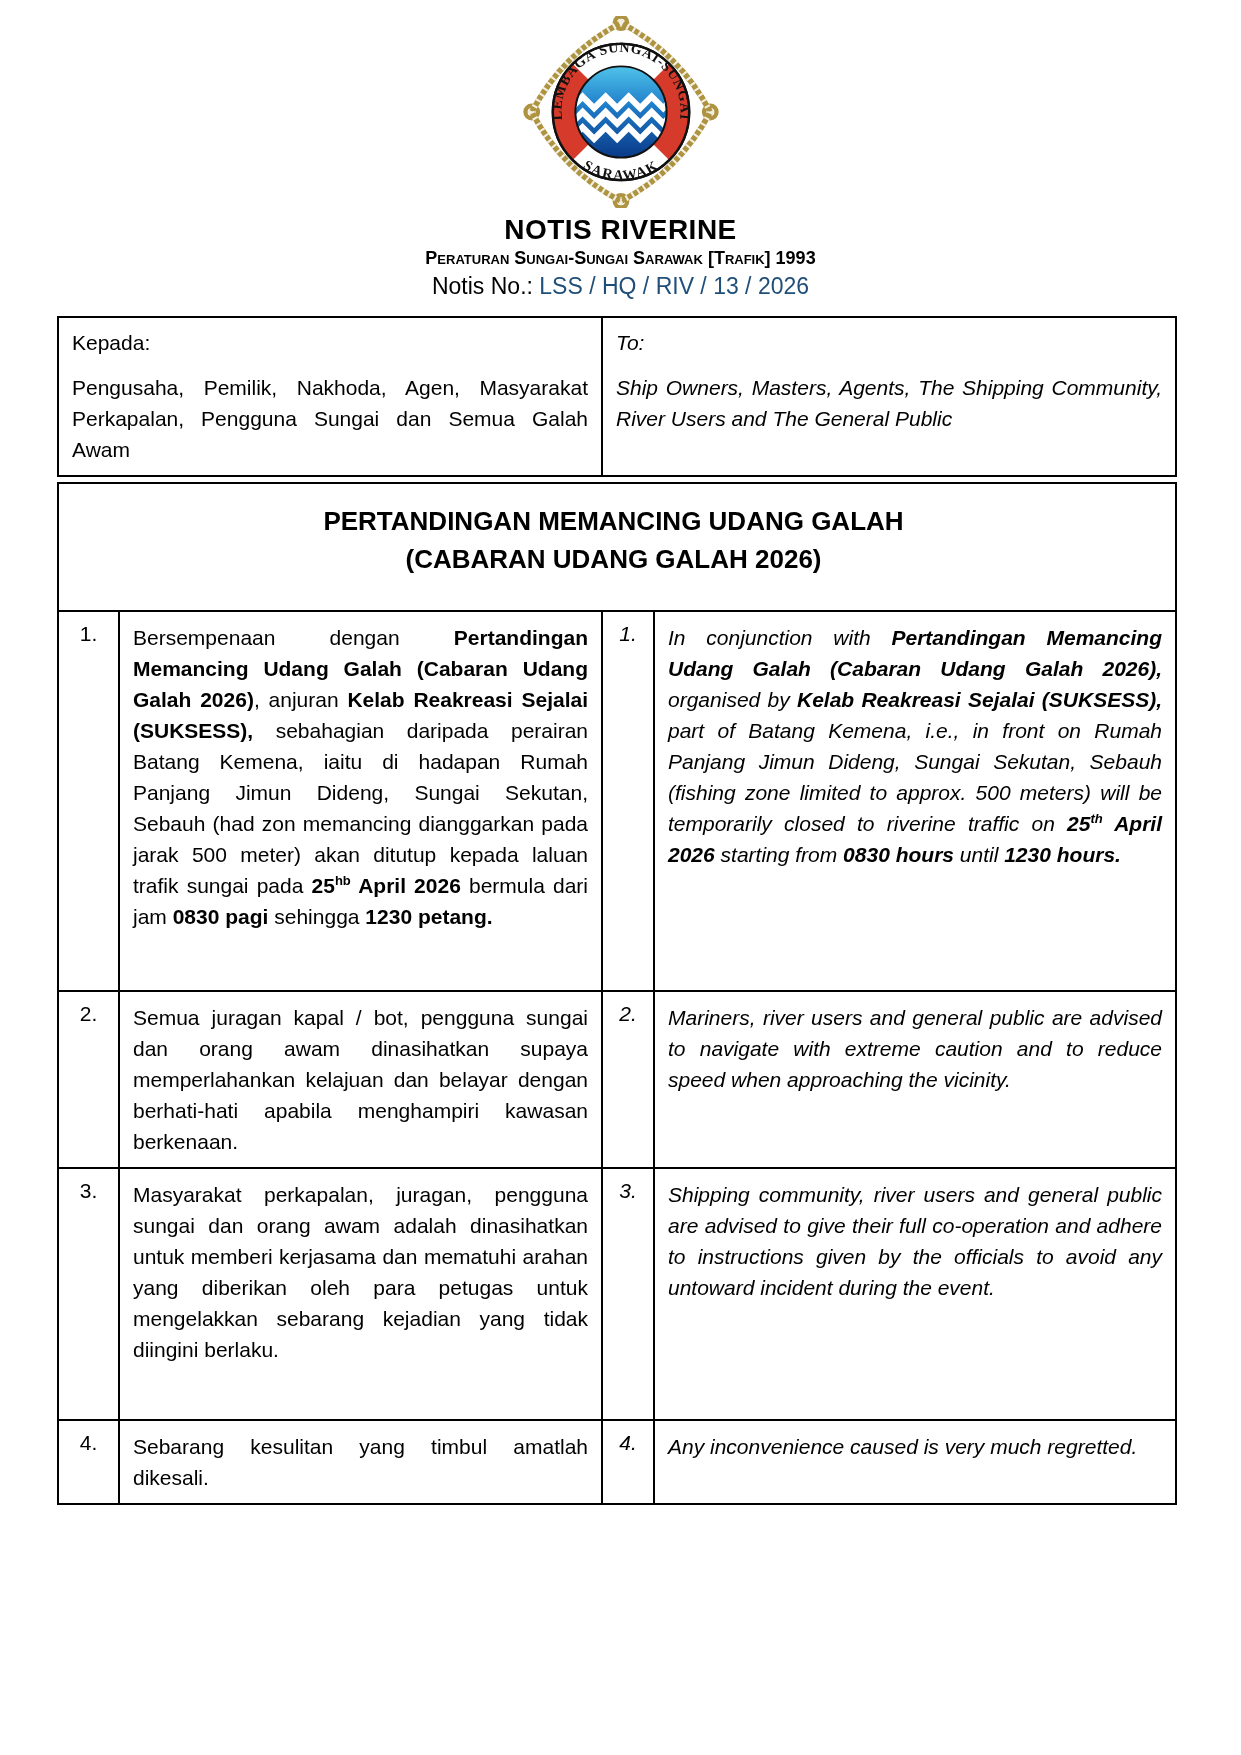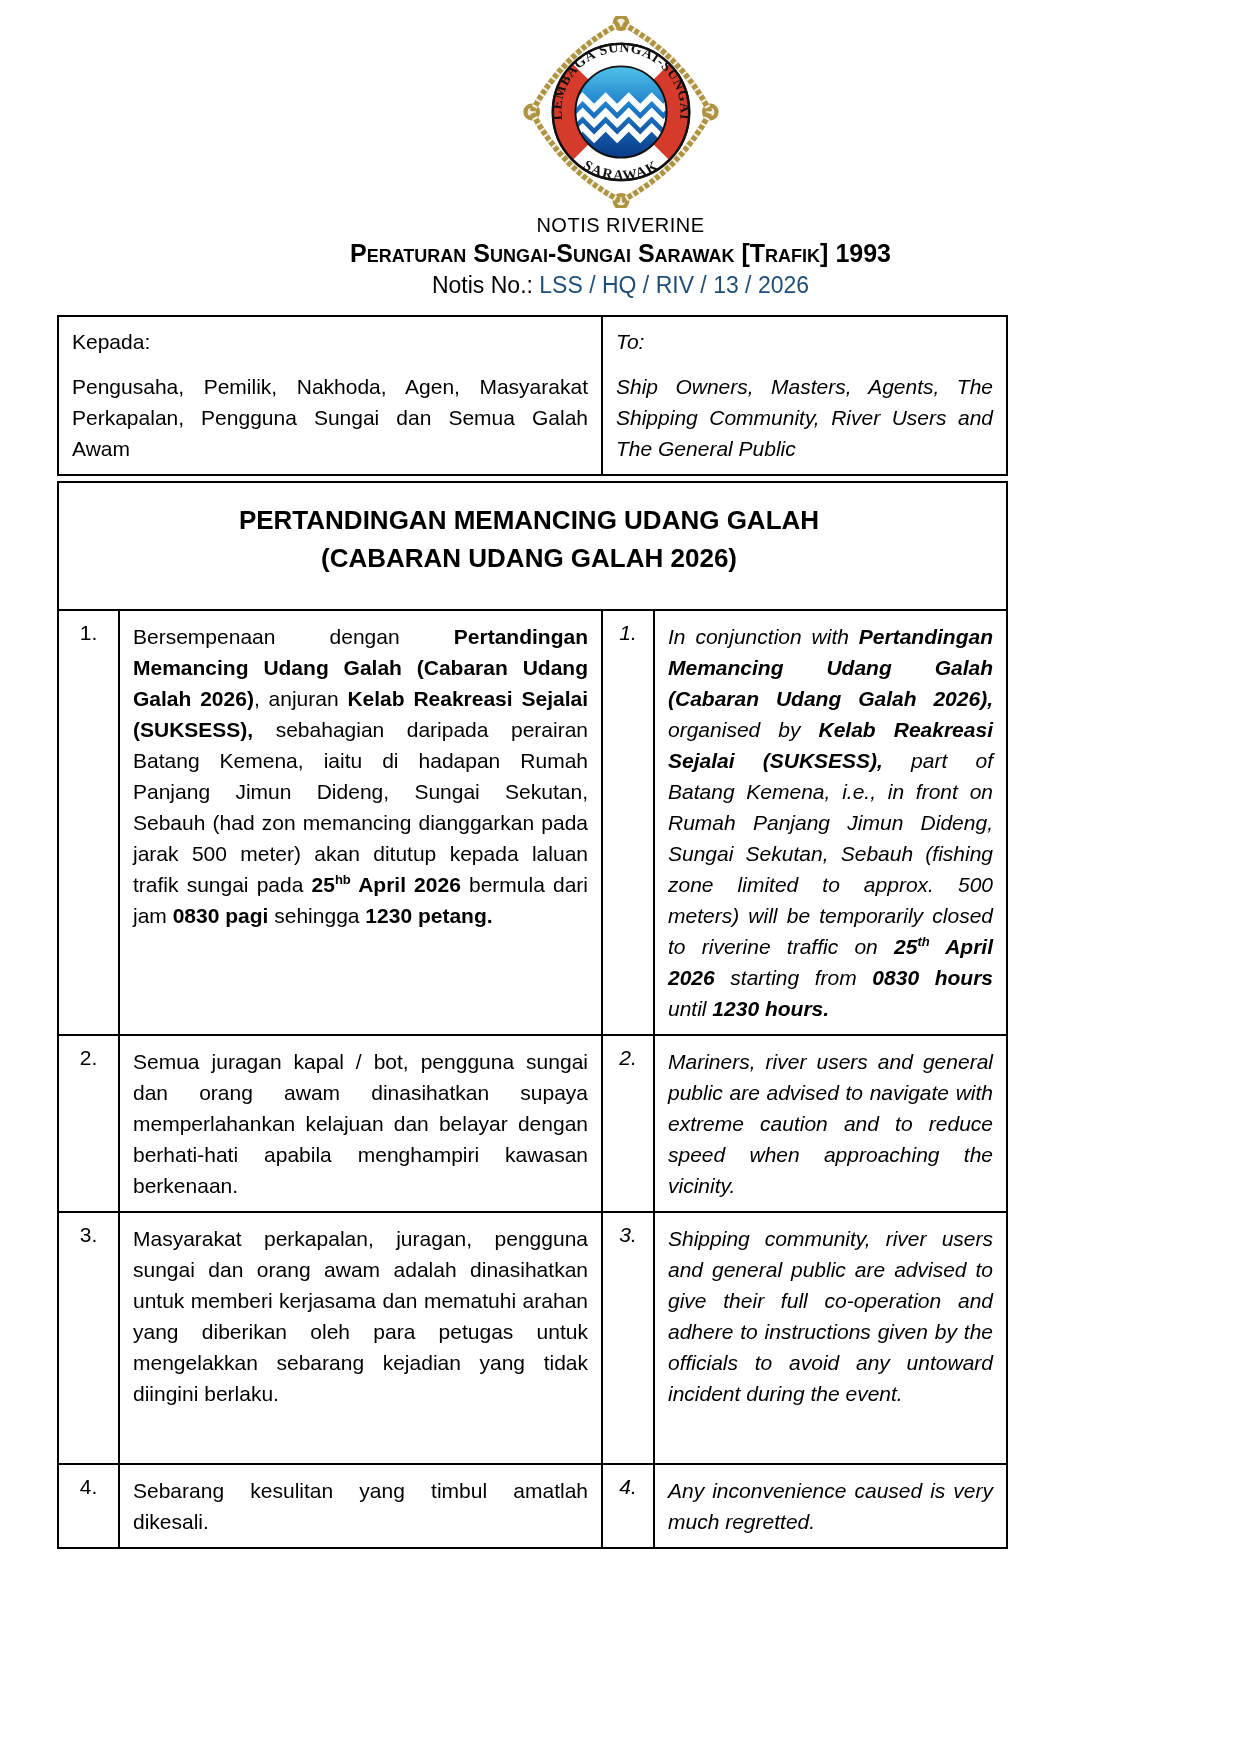--- a/index.html
+++ b/index.html
@@ -9,27 +9,27 @@
     font-family: "Liberation Sans", sans-serif;
     overflow: hidden;
     --notice-no-color: #1F4E79;
     --link-color: #1C5CC7;
   }
   .content { width: 1127px; margin: 0 auto; }
 
   
   .logo-wrap { text-align: center; margin-top: 16px; }
   .head { text-align: center; margin-top: 2px; margin-bottom: 16px; }
-  .h-title { font-size: 20px; font-weight: normal; letter-spacing: .5px; }
-  .h-sub { font-size: 25px; font-weight: bold; font-variant: small-caps; margin-top: 2px; }
+  .h-title { font-size: 28px; font-weight: bold; letter-spacing: .5px; }
+  .h-sub { font-size: 18px; font-weight: bold; font-variant: small-caps; margin-top: 2px; }
   .h-no { font-size: 23px; font-weight: normal; margin-top: 4px; }
   .h-no .no-val { color: var(--notice-no-color); }
 
   
-  table { border-collapse: collapse; width: 951px; table-layout: fixed; }
+  table { border-collapse: collapse; width: 1120px; table-layout: fixed; }
   td { border: 2px solid #000; vertical-align: top; }
   .cell-pad { padding: 10px 13px; }
   .bodytext { font-size: 21px; line-height: 31px; text-align: justify; }
   .en, .en * { font-style: italic; }
   .addr-label { font-size: 21px; line-height: 30px; }
   .addr-body { margin-top: 14px; }
   .addr-table { margin-bottom: 5px; }
 
   .title-row td { text-align: center; font-weight: bold; font-size: 26px; line-height: 38px; padding: 18px 10px 32px 3px; }
 

